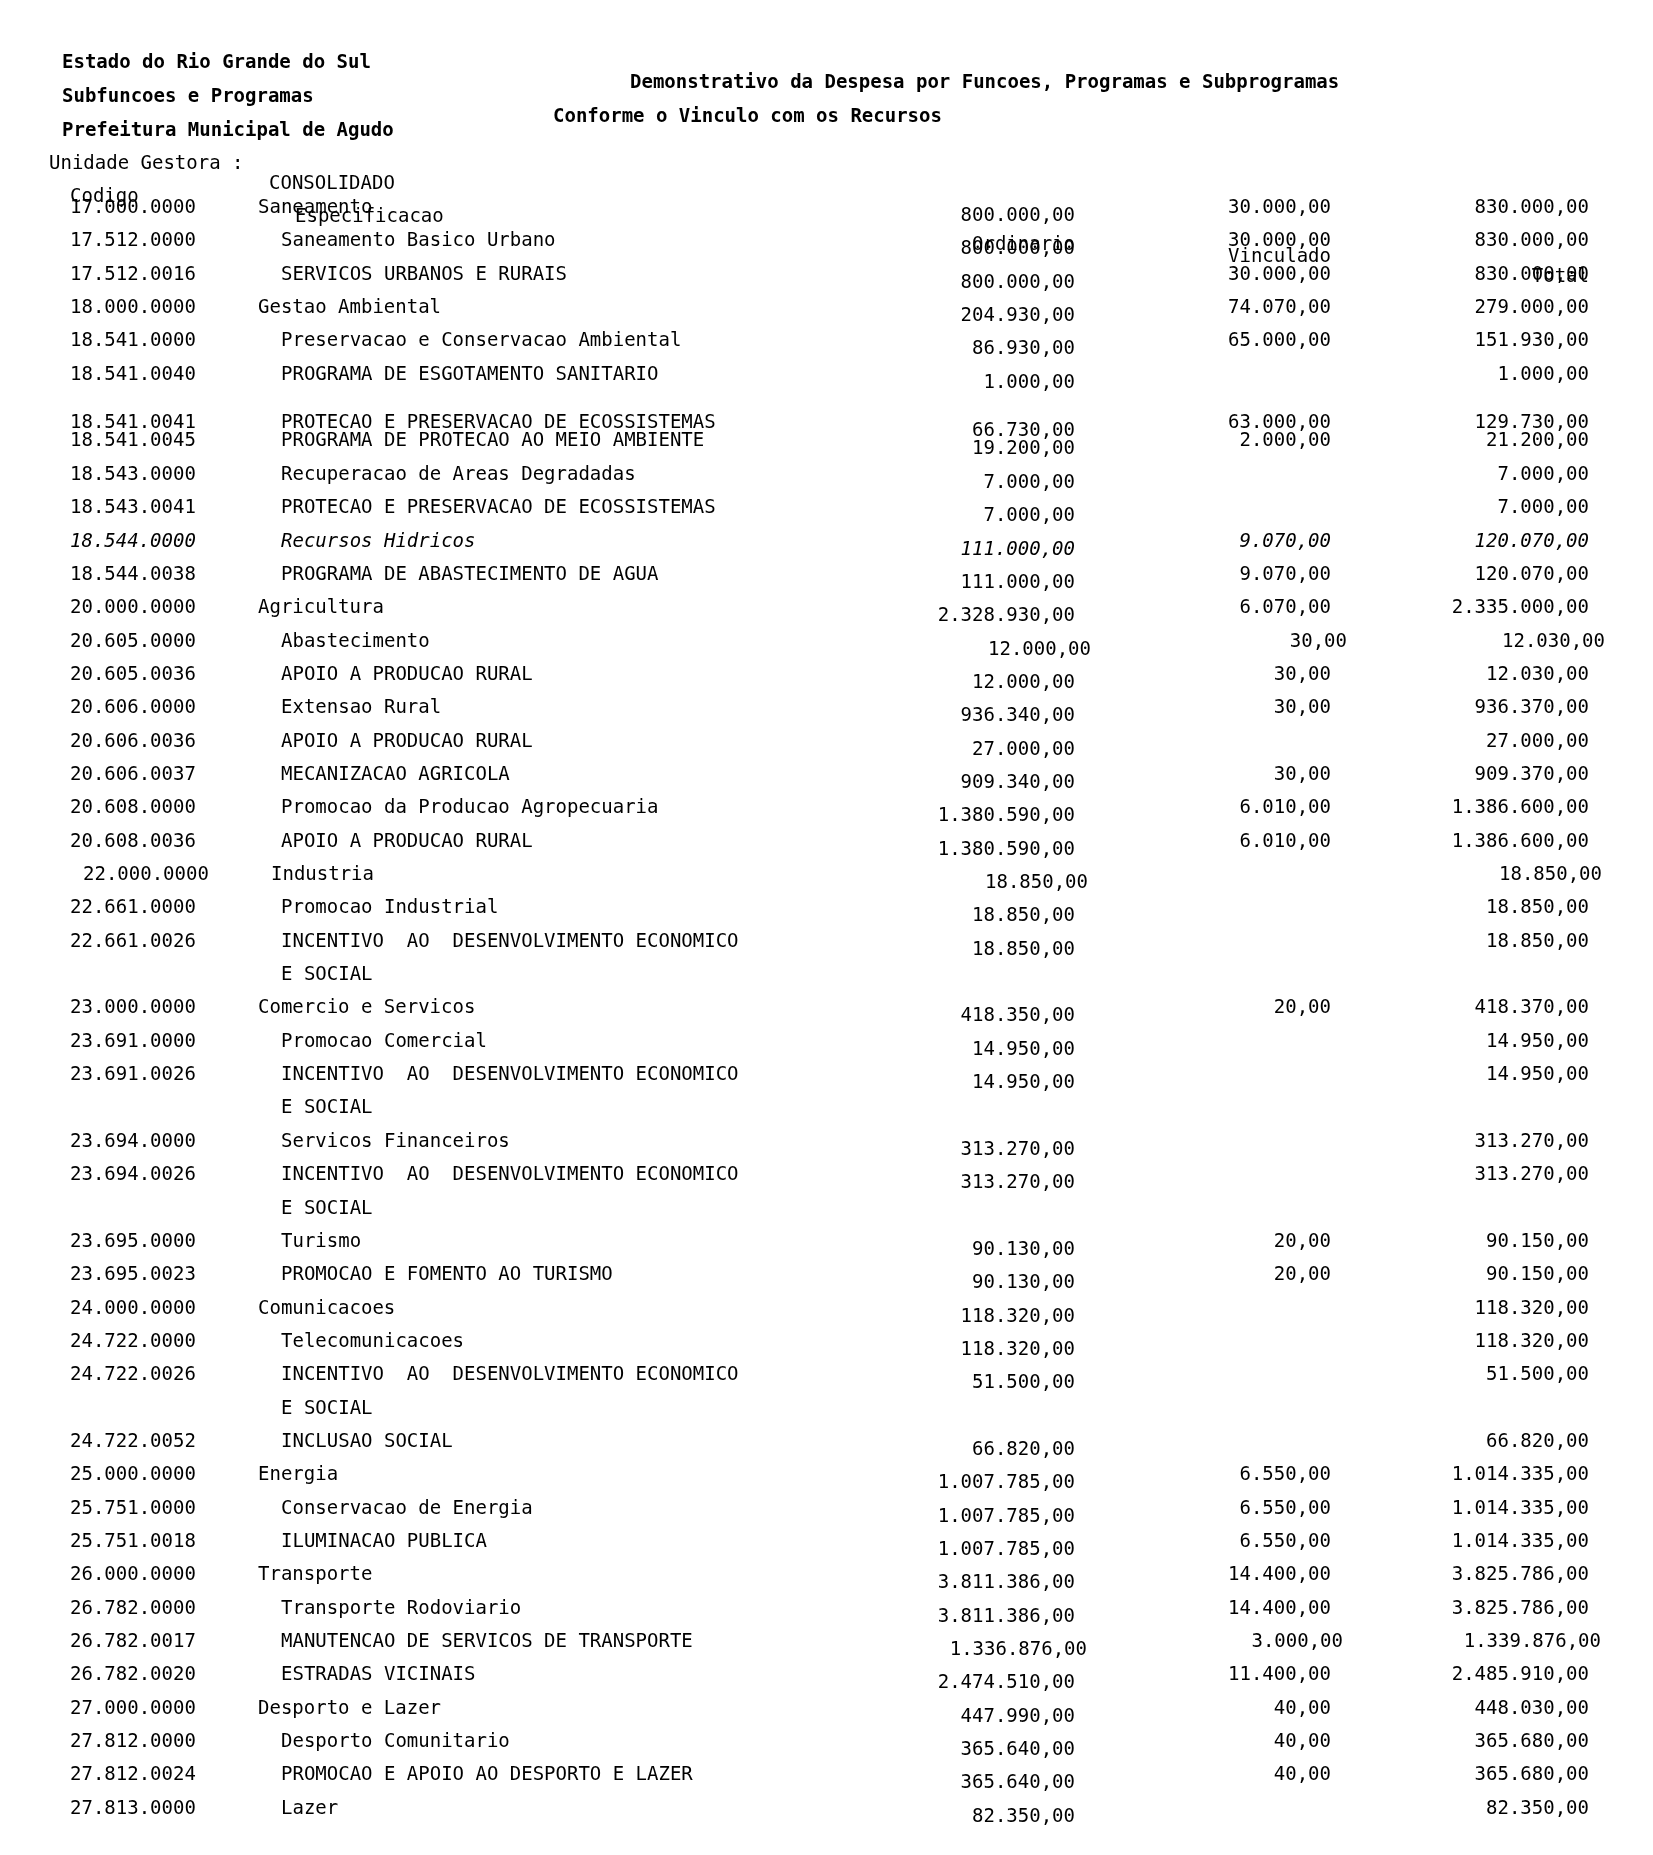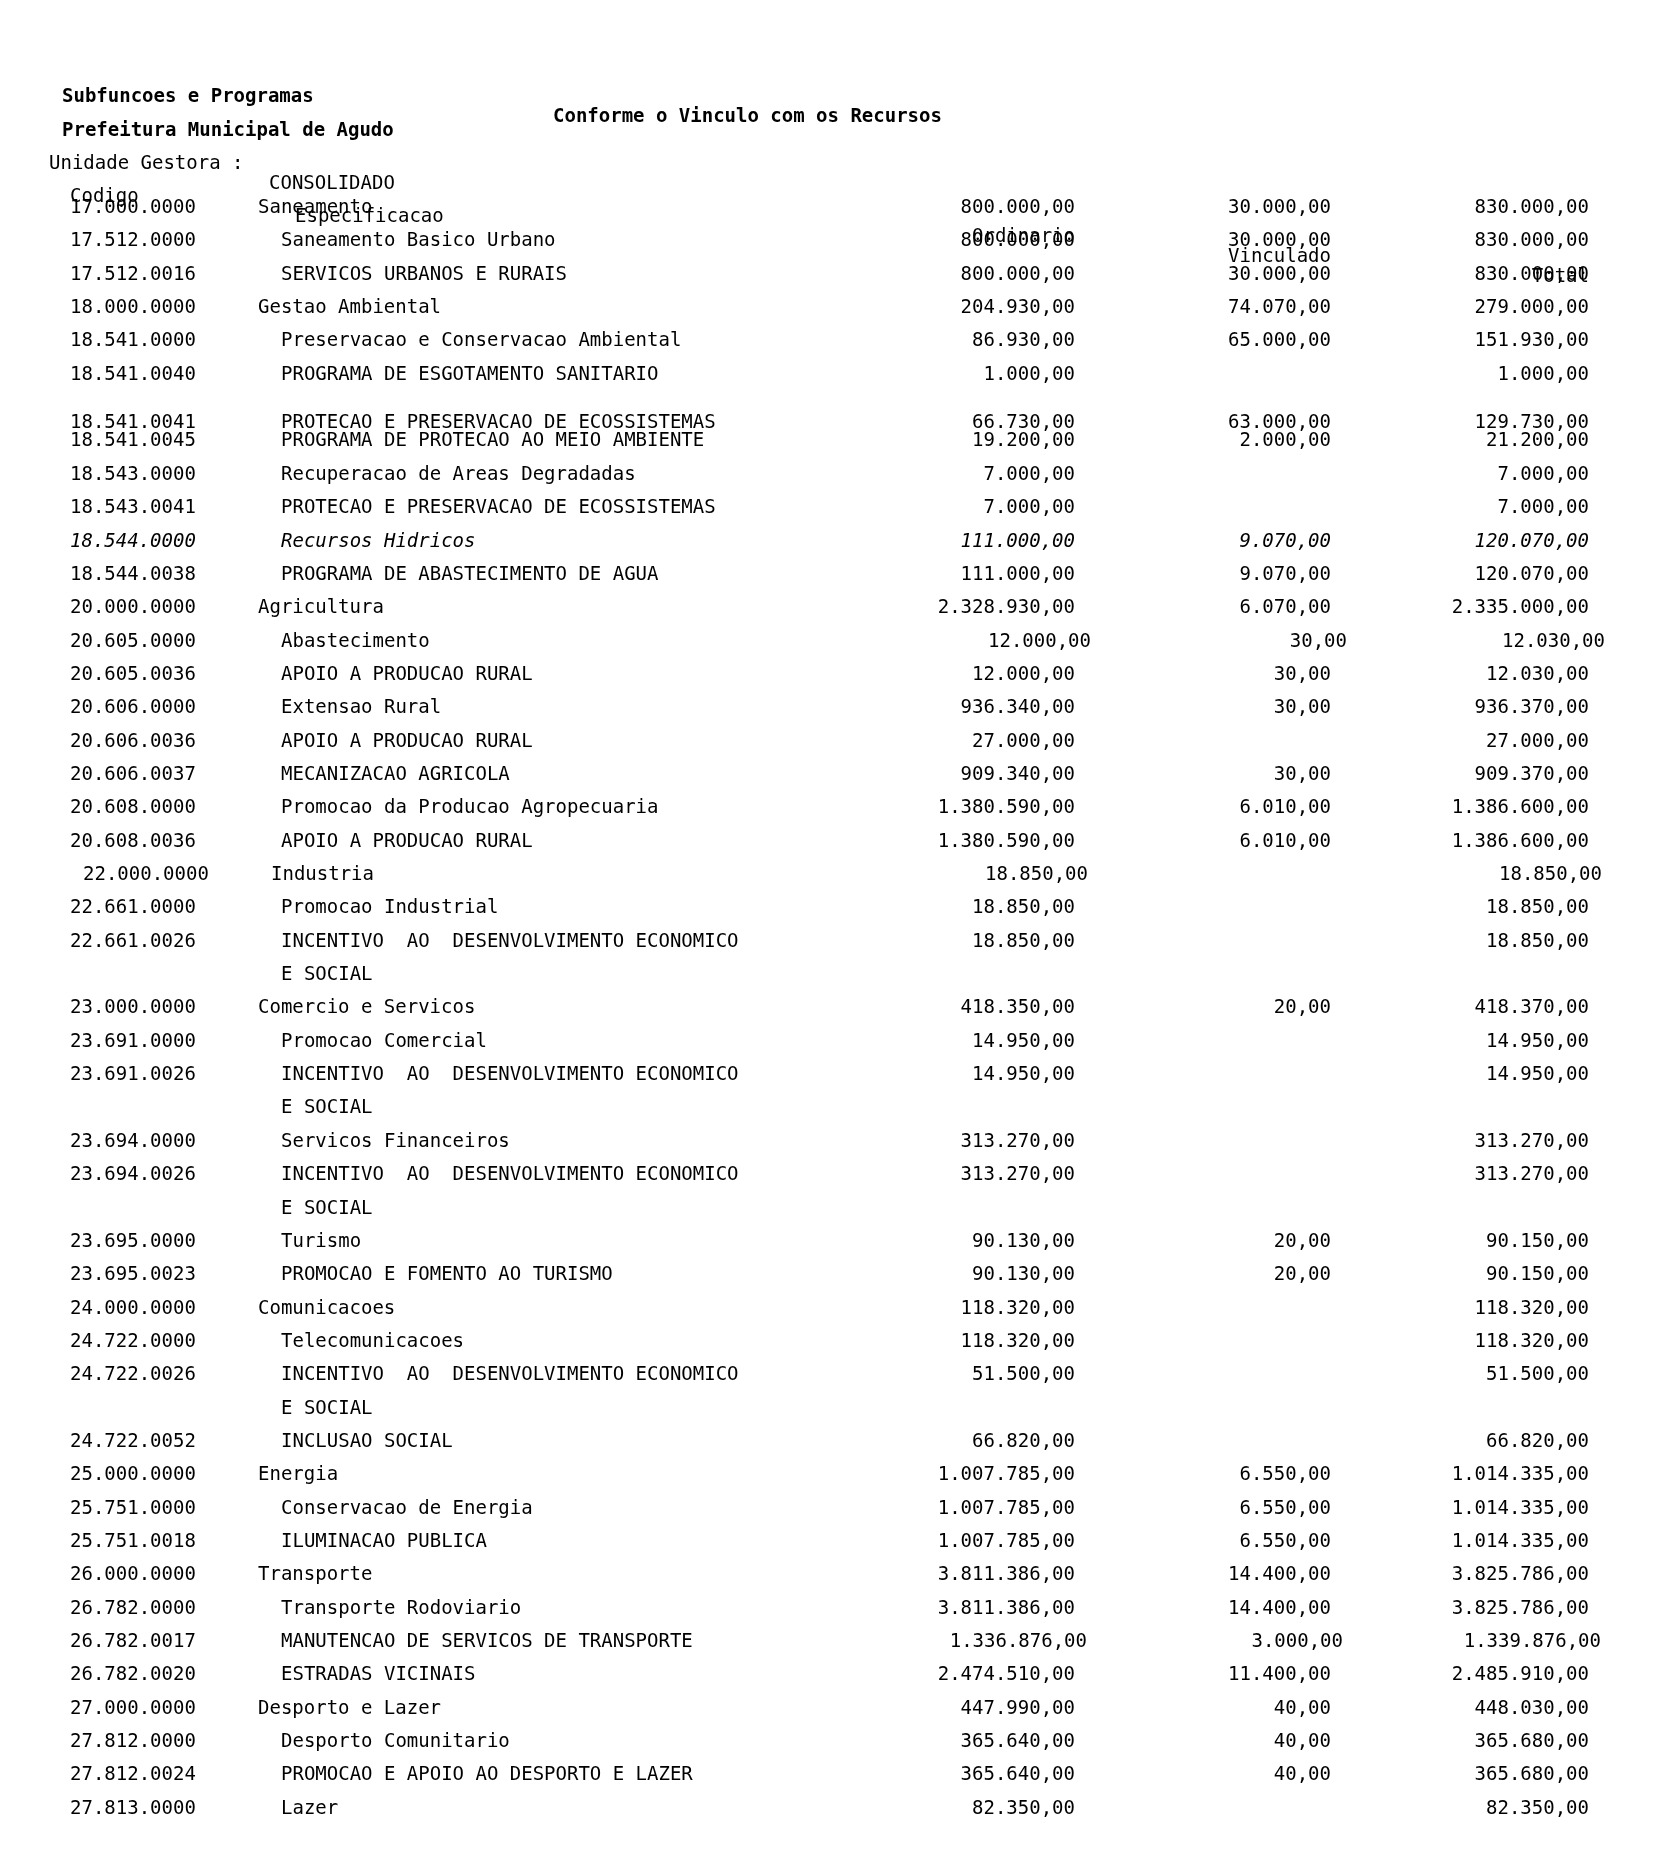--- a/index.html
+++ b/index.html
@@ -33,39 +33,43 @@
   .title-x  { left: 630px; }
   .sub-x    { left: 553px; }
   .unit-lbl { left: 49px; }
   .unit-val { left: 269px; }
 
   
   .code     { position: absolute; left: 70px; white-space: pre; }
   .spec     { position: absolute; left: 258px; white-space: pre; }
   .spec.lvl1{ left: 281px; }
   .num      { position: absolute; text-align: right; white-space: pre; }
-  .ord      { right: 578px; }
+  .ord      { right: 578px; margin-top: 8px; }
   .vin      { right: 322px; }
   .tot      { right: 64px; }
 
   
   .shift .code { left: 83px; }
   .shift .spec { left: 271px; }
   .shift .ord  { right: 565px; }
   .shift .tot  { right: 51px; }
 
   
   .hdr-codigo { position: absolute; left: 70px; }
   .hdr-spec   { position: absolute; left: 258px; margin-left: 37px; }
 </style>
 </head>
 <body>
 
 <div id="page">
 
+  <div class="line bold" style="top:31px">
+    <span class="abs org-x">Estado do Rio Grande do Sul</span>
+    <span class="abs title-x">Demonstrativo da Despesa por Funcoes, Programas e Subprogramas</span>
+  </div>
   <div class="line bold" style="top:65px">
     <span class="abs org-x">Subfuncoes e Programas</span>
     <span class="abs sub-x">Conforme o Vinculo com os Recursos</span>
   </div>
   <div class="line bold" style="top:99px">
     <span class="abs org-x">Prefeitura Municipal de Agudo</span>
   </div>
   <div class="line" style="top:132px">
     <span class="abs unit-lbl">Unidade Gestora :</span>
     <span class="abs unit-val">CONSOLIDADO</span>

